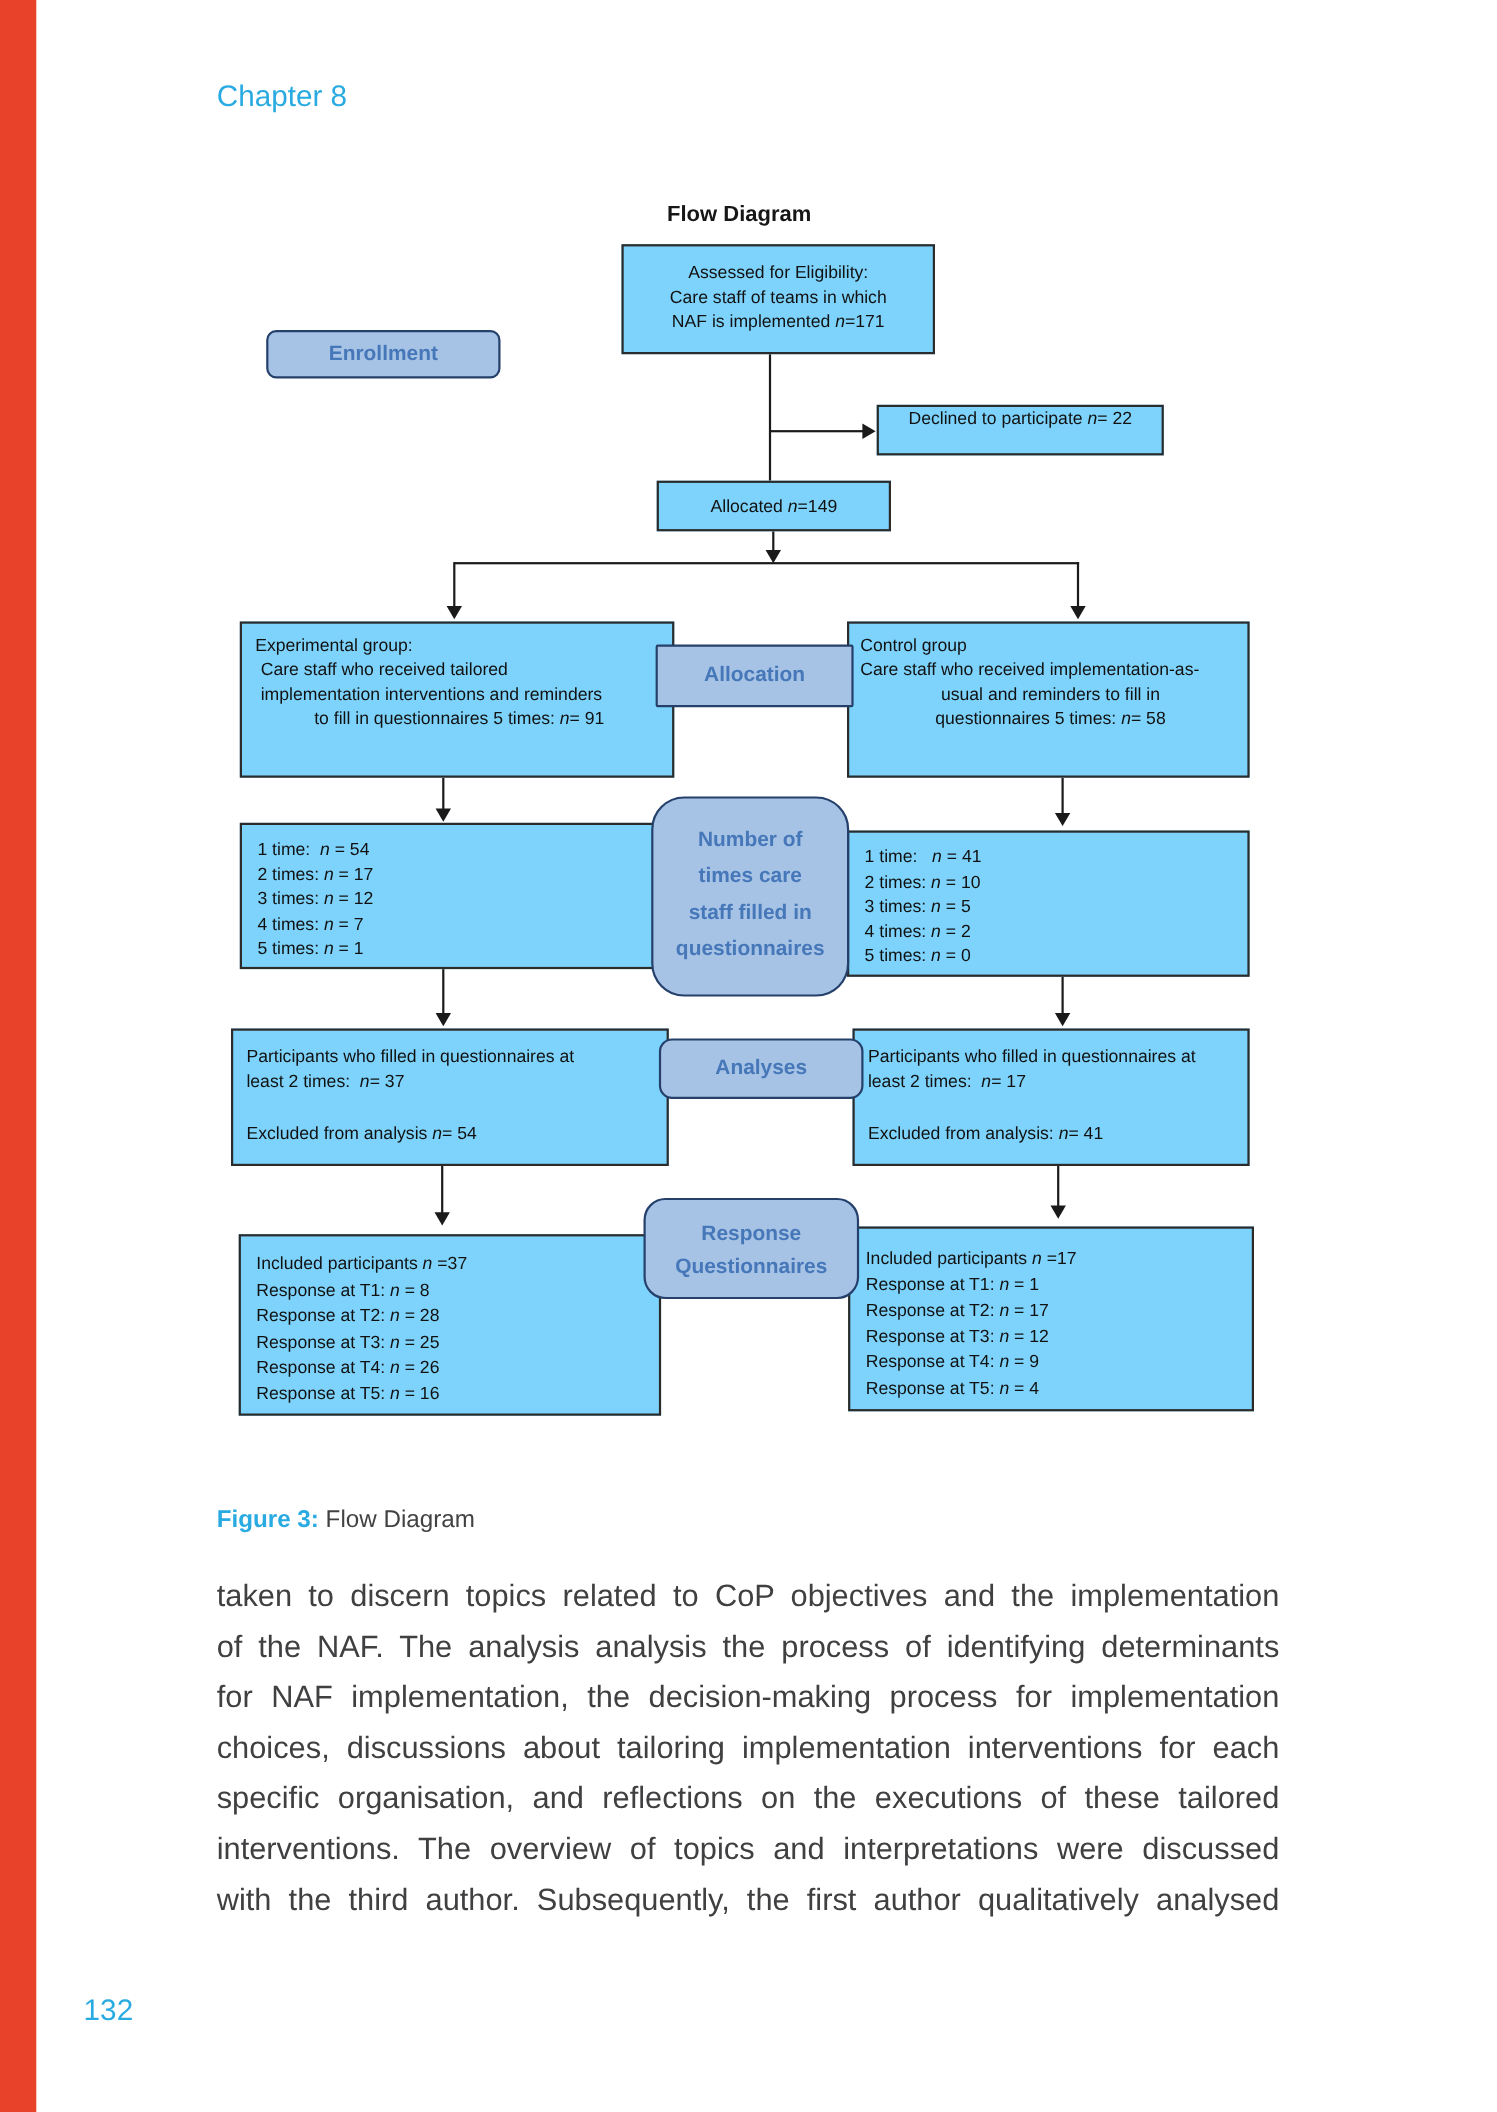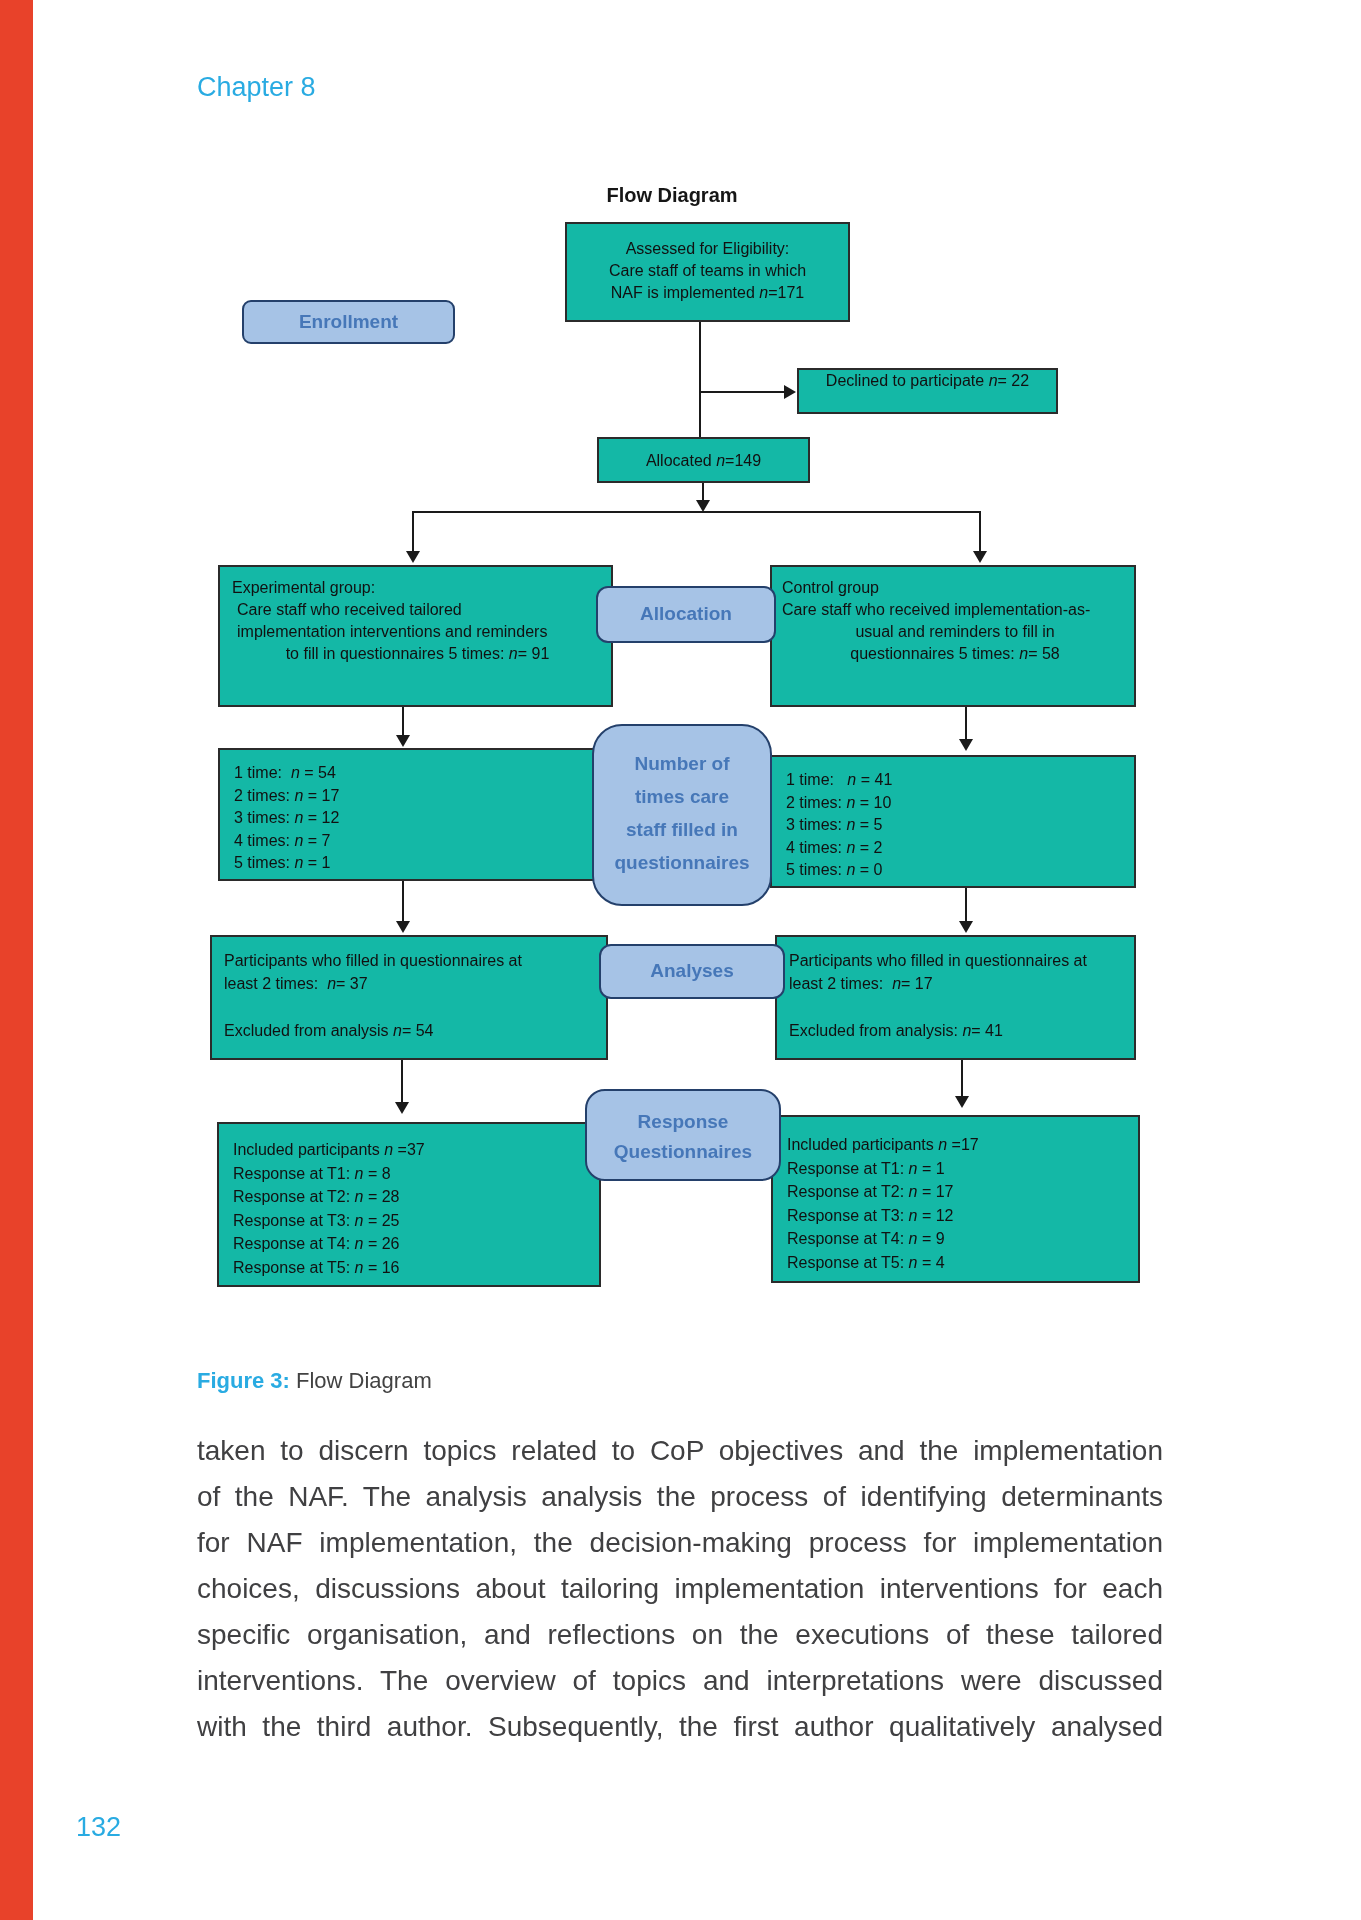--- a/index.html
+++ b/index.html
@@ -6,33 +6,33 @@
   #page{position:relative;width:1361px;height:1920px;background:#ffffff;overflow:hidden;
         font-family:"Liberation Sans","DejaVu Sans",sans-serif;}
   
   #edge-tab{position:absolute;left:0;top:0;width:33px;height:1920px;background:#E8422A;}
   
   #chapter{position:absolute;left:197px;top:72px;font-size:27px;color:#29ABE2;}
   #pagenum{position:absolute;left:76px;top:1812px;font-size:27px;color:#29ABE2;}
   #fd-title{position:absolute;left:472px;top:184px;width:400px;text-align:center;
             font-size:20px;font-weight:bold;color:#161616;}
   
-  .wbox{position:absolute;background:#14b8a6;border:2px solid #2b2b2b;z-index:2;
+  .wbox{position:absolute;background:#7dd3fc;border:2px solid #2b2b2b;z-index:2;
         font-size:16px;line-height:22px;color:#111111;box-sizing:border-box;}
   .wbox .ln{white-space:pre-wrap;min-height:22px;}
   .bbox{position:absolute;background:#A6C3E6;border:2px solid #24406B;z-index:3;
         color:#4677B8;font-weight:bold;font-size:19px;text-align:center;box-sizing:border-box;}
   .b-assessed{left:565px;top:222px;width:285px;height:100px;text-align:center;padding-top:14px;}
   .b-enroll{left:242px;top:300px;width:213px;height:44px;border-radius:9px;padding-top:9px;}
   .b-declined{left:797px;top:368px;width:261px;height:46px;text-align:center;}
   .b-alloc{left:597px;top:437px;width:213px;height:46px;text-align:center;padding-top:11px;}
   .b-exp{left:218px;top:565px;width:395px;height:142px;padding:10px 8px 0 12px;}
   .b-exp .ln:nth-child(2),.b-exp .ln:nth-child(3){padding-left:5px;}
   .b-exp .ln:nth-child(4){text-align:center;}
-  .b-allocation{left:596px;top:586px;width:180px;height:57px;border-radius:12px;padding-top:15px;}
+  .b-allocation{left:596px;top:586px;width:180px;height:57px;border-radius:2px;padding-top:15px;}
   .b-ctl{left:770px;top:565px;width:366px;height:142px;padding:10px 6px 0 10px;}
   .b-ctl .ln:nth-child(3),.b-ctl .ln:nth-child(4){text-align:center;}
   .b-timesL{left:218px;top:748px;width:395px;height:133px;padding:12px 6px 0 14px;line-height:22.5px;}
   .b-num{left:592px;top:724px;width:180px;height:182px;border-radius:30px;
          padding-top:21px;line-height:33px;}
   .b-timesR{left:770px;top:755px;width:366px;height:133px;padding:12px 6px 0 14px;line-height:22.5px;}
   .b-anL{left:210px;top:935px;width:398px;height:125px;padding:12px 8px 0 12px;line-height:23px;}
   .b-analyses{left:599px;top:944px;width:186px;height:55px;border-radius:12px;padding-top:14px;}
   .b-anR{left:775px;top:935px;width:361px;height:125px;padding:12px 6px 0 12px;line-height:23px;}
   .b-anL .ln:nth-child(3),.b-anR .ln:nth-child(3){min-height:24px;}

